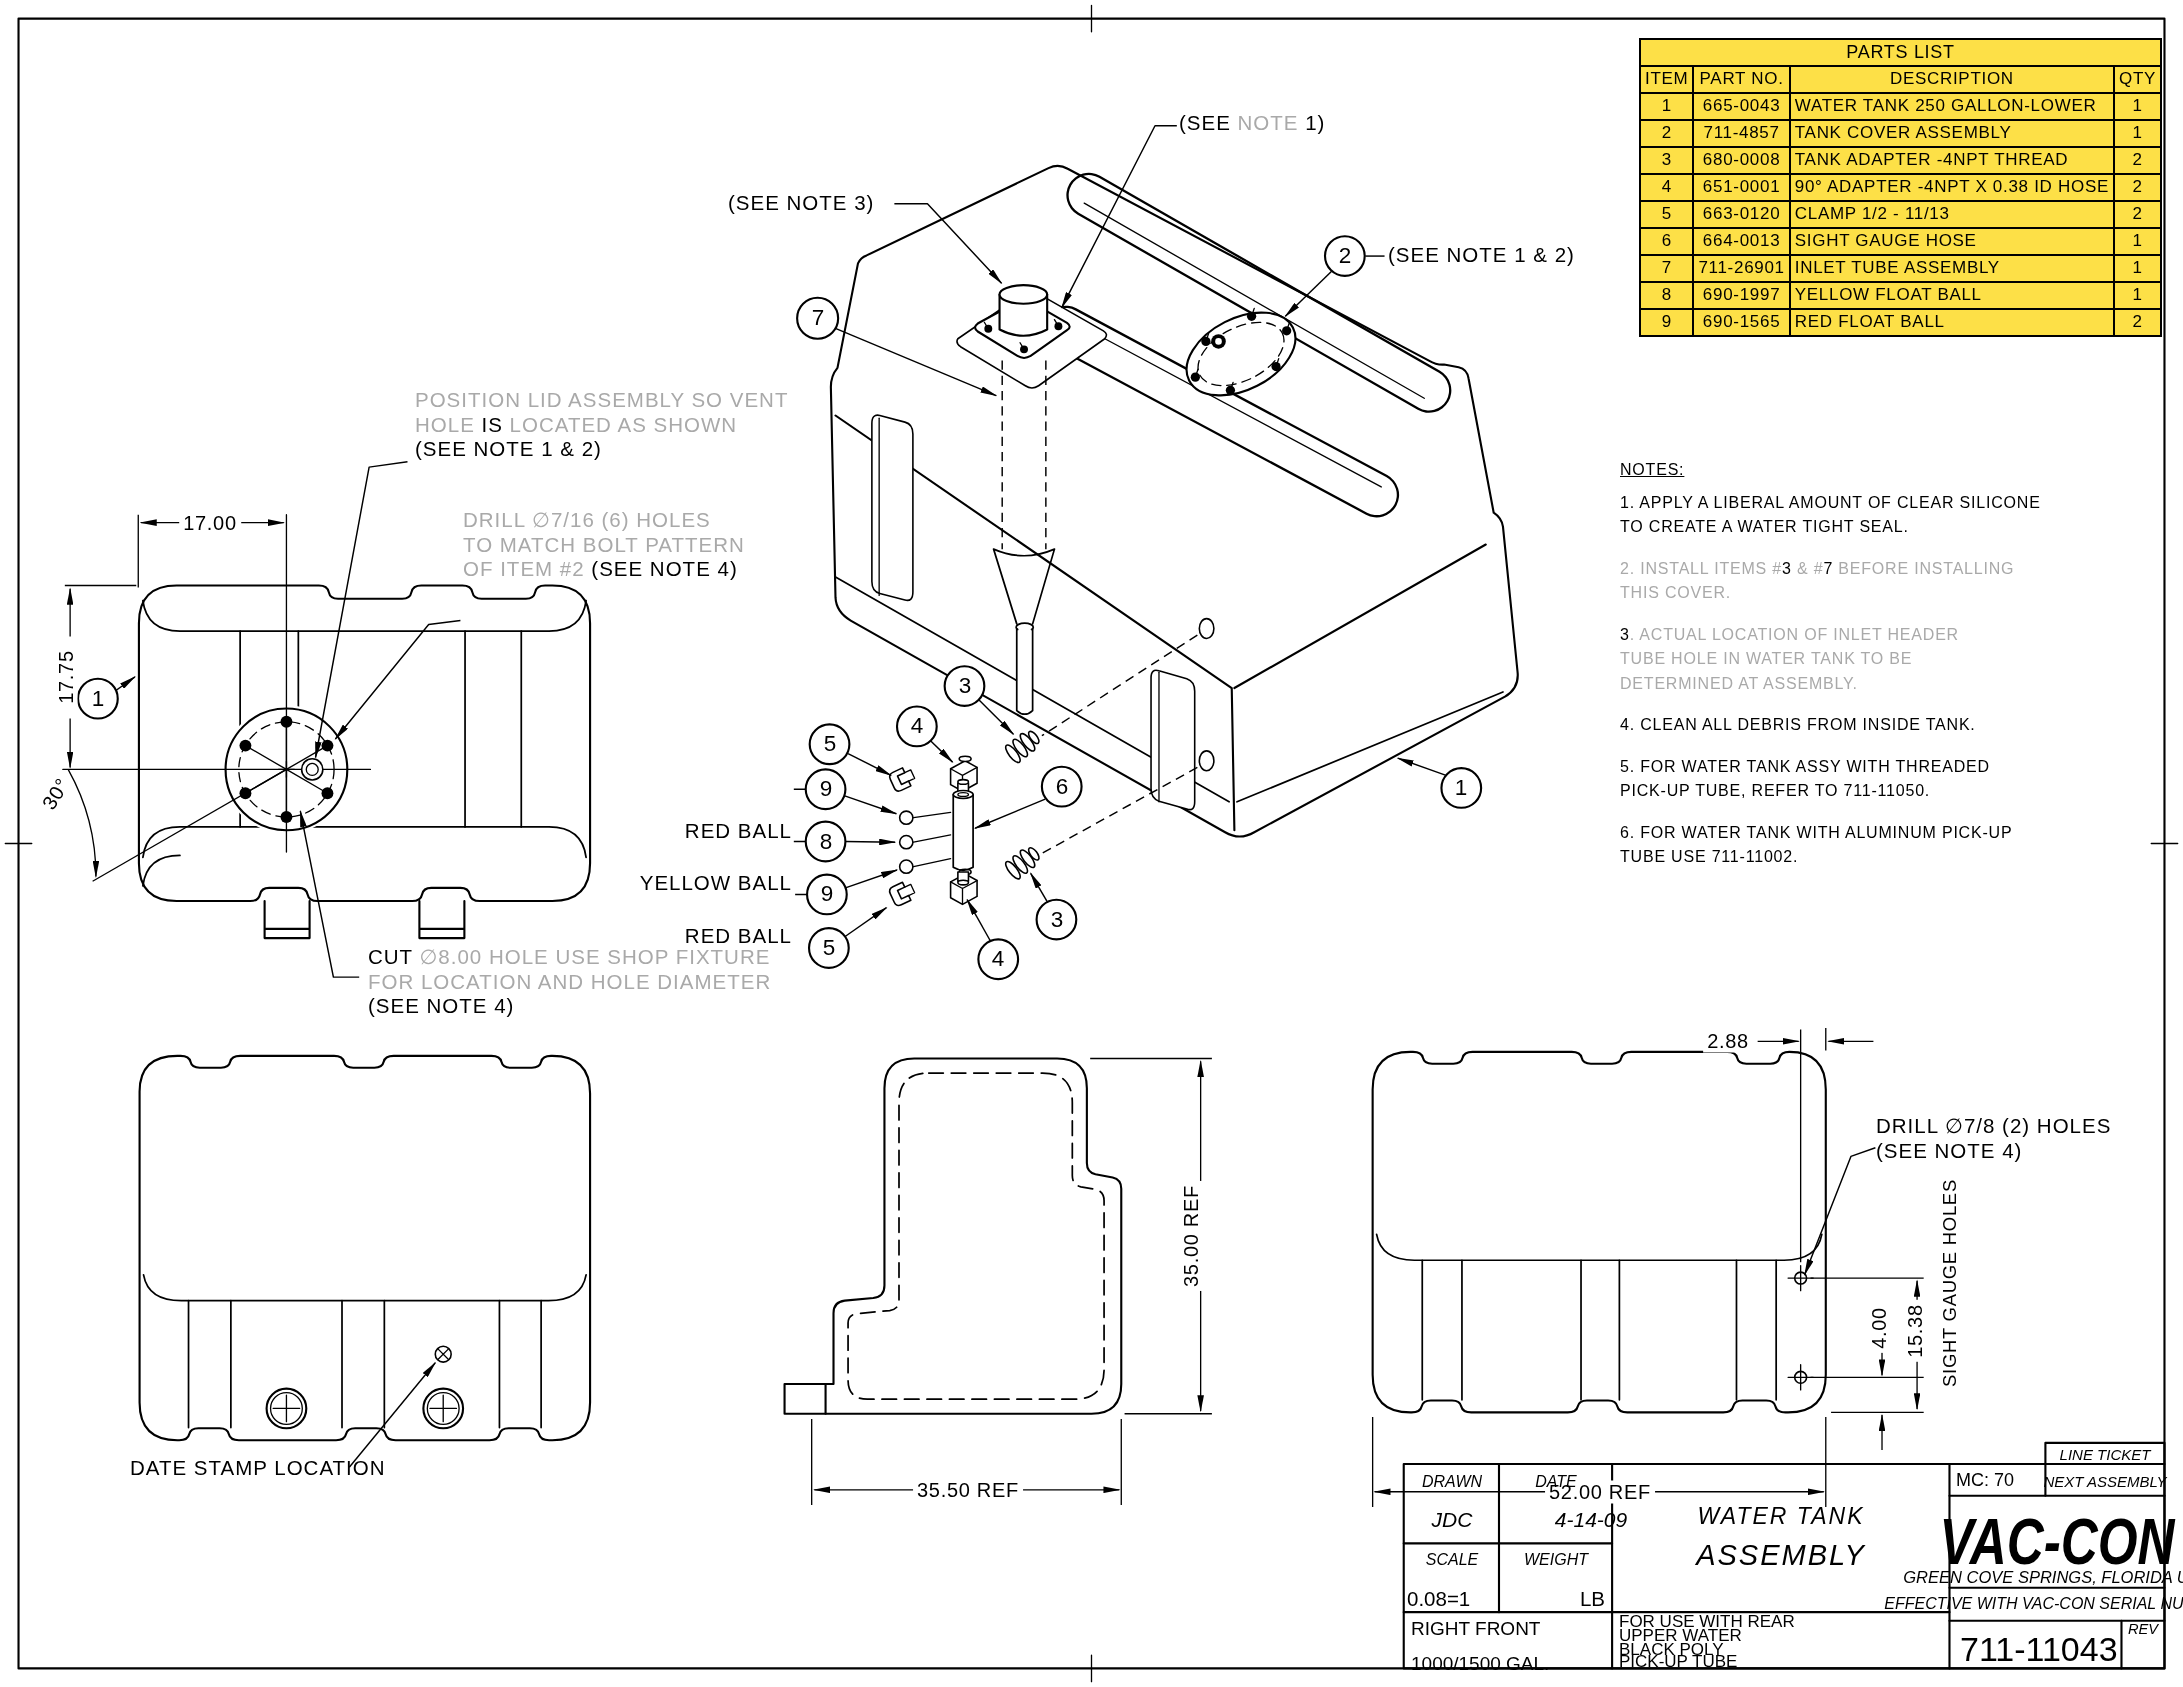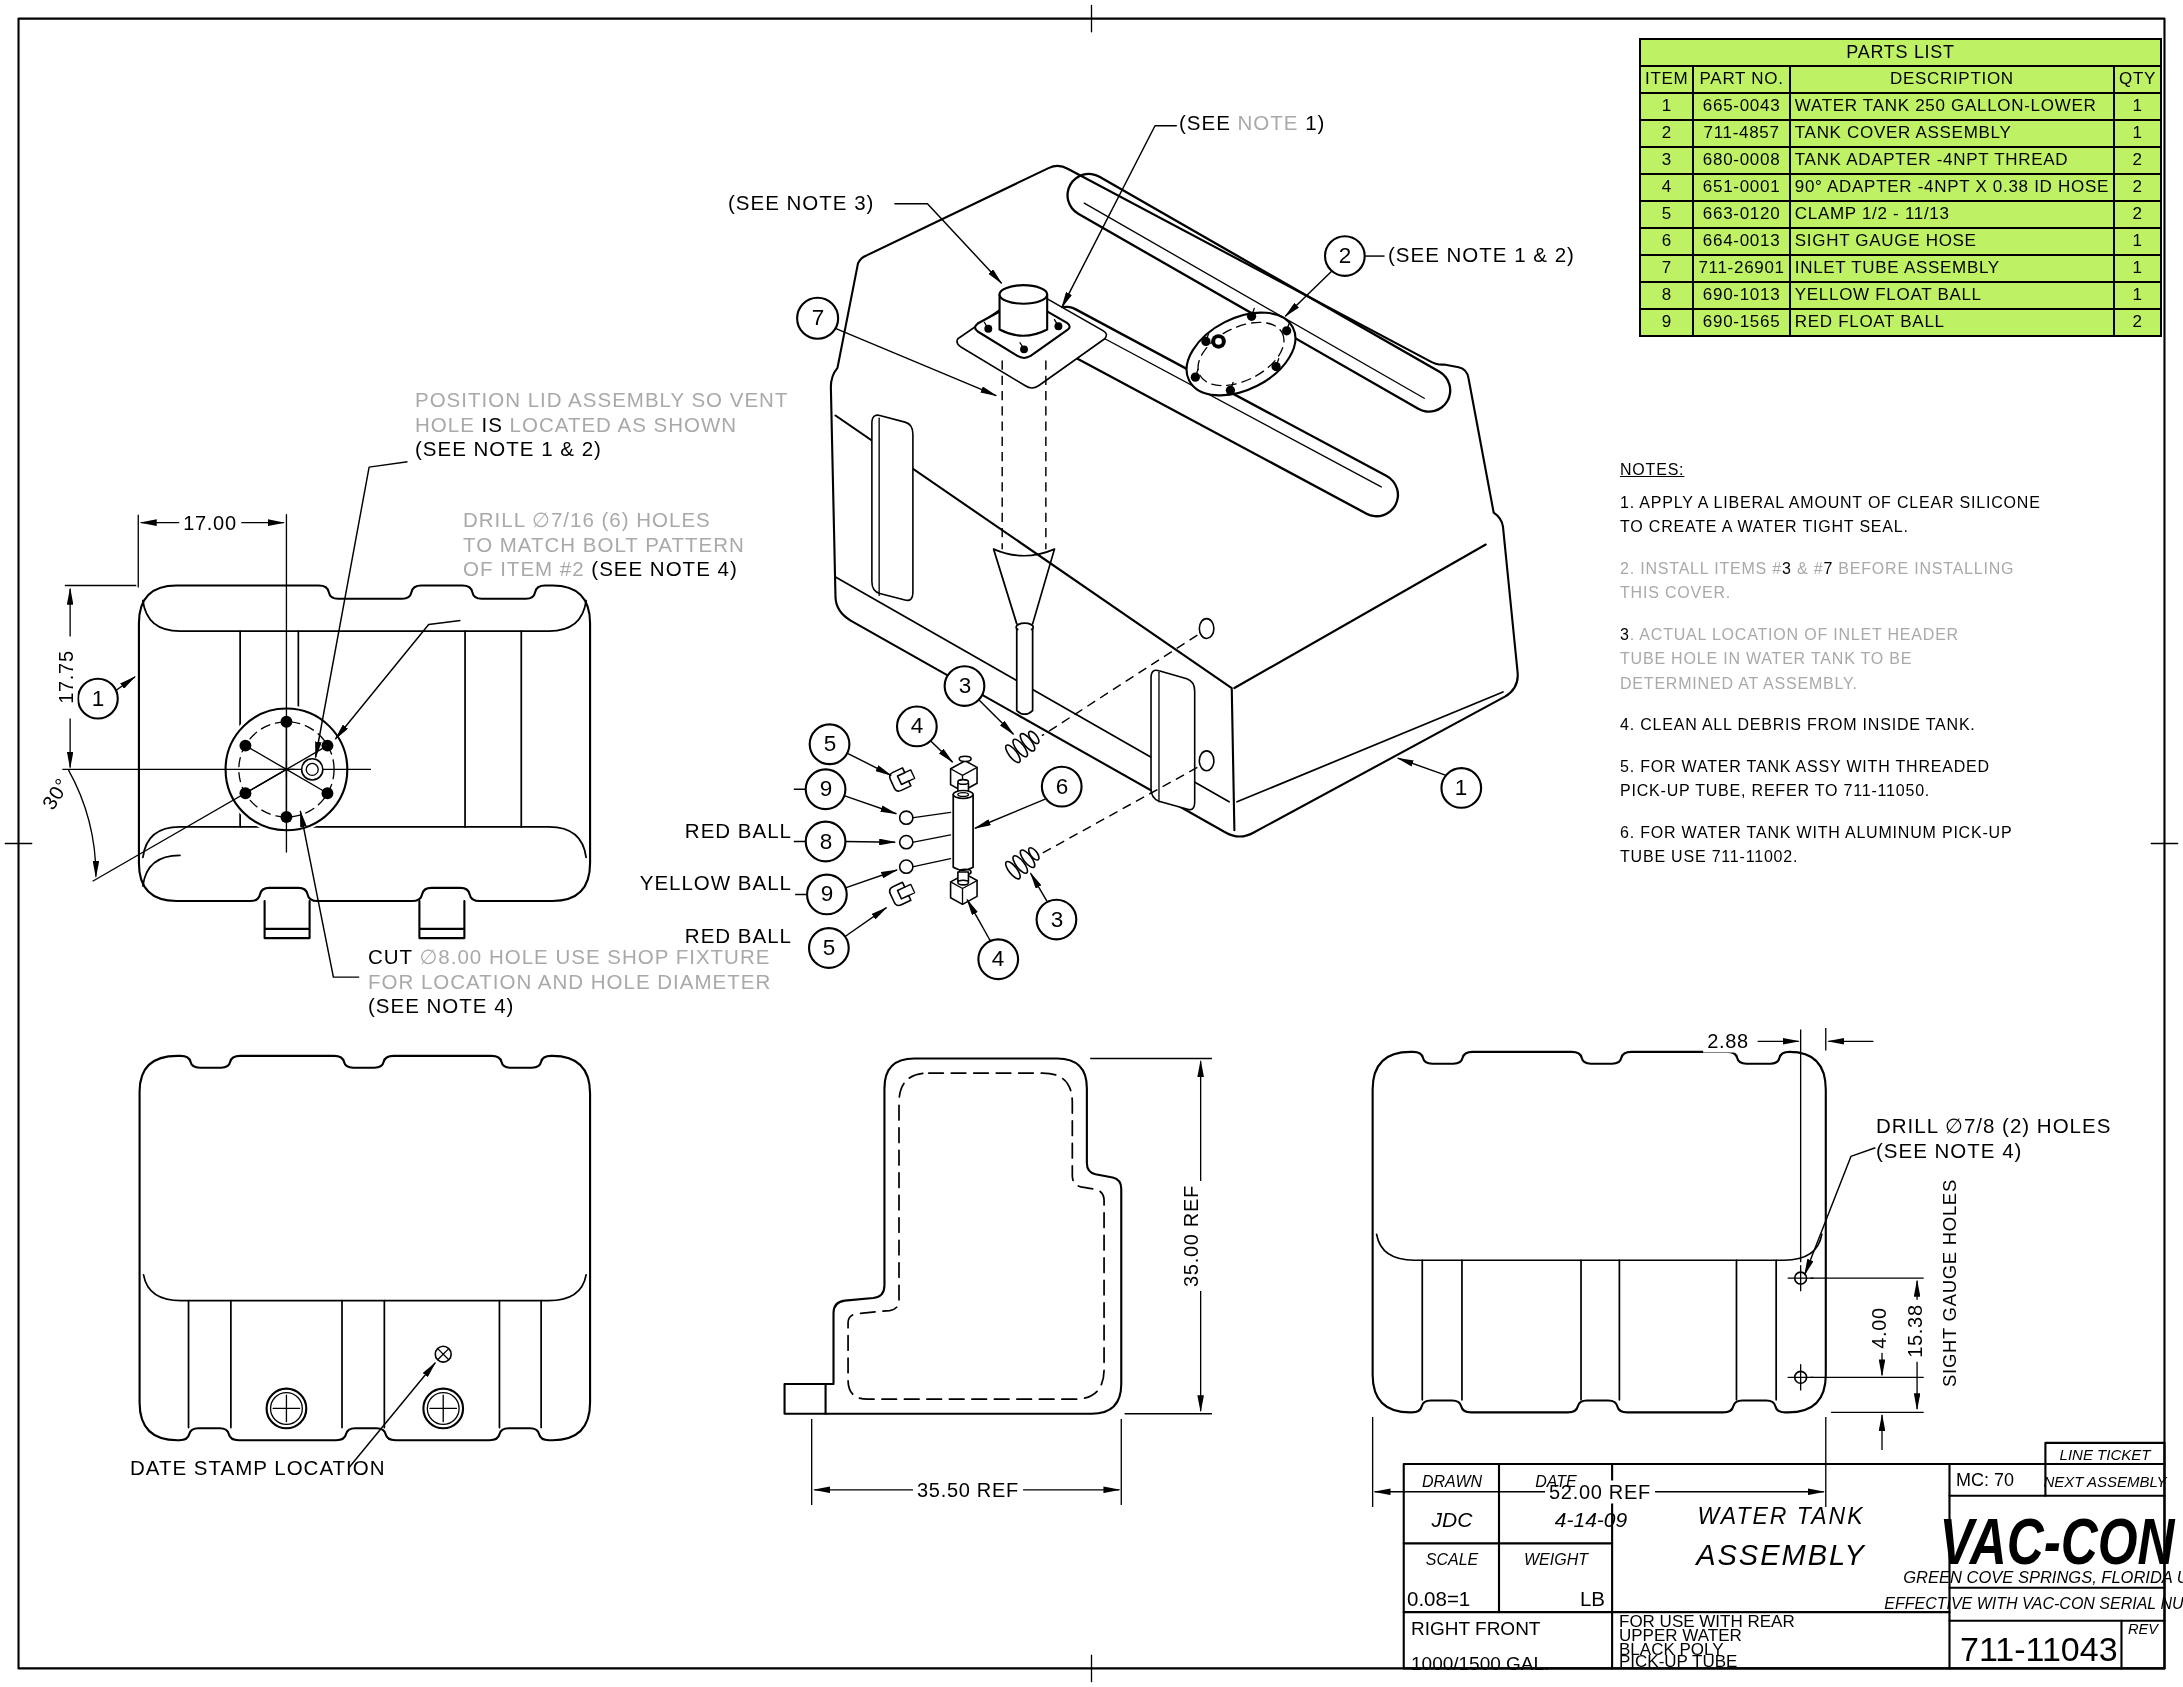--- a/index.html
+++ b/index.html
@@ -12,21 +12,21 @@
   .s-b{color:#000;}
   .s-g{color:#a9a9a9;}
   .dim{position:absolute;transform:translate(-50%,-50%);background:#fff;padding:0 4px;
        font-size:20px;letter-spacing:0.7px;white-space:nowrap;color:#000;}
   .rot{transform:translate(-50%,-50%) rotate(-90deg);}
   .rot58{transform:translate(-50%,-50%) rotate(-58deg);background:transparent;}
   .bn{position:absolute;transform:translate(-50%,-50%);font-size:22.5px;color:#000;letter-spacing:0;}
   .rt{text-align:right;margin-top:41px;}
   
   .parts{position:absolute;left:1639px;top:38px;width:523px;border-collapse:collapse;
-         font-size:17px;letter-spacing:0.7px;color:#000;background:#bef264;}
+         font-size:17px;letter-spacing:0.7px;color:#000;background:#fde047;}
   .parts td,.parts th{border:2px solid #000;padding:0 4px;height:25px;font-weight:normal;white-space:nowrap;overflow:hidden;}
   .parts .pt{font-size:18px;text-align:center;height:24.5px;}
   .parts .c0{width:46px;text-align:center;}
   .parts .c1{width:114px;text-align:center;margin-top:32px;}
   .parts .c2{width:318px;text-align:left;}
   .parts .c3{width:45px;text-align:center;}
   
   .notes{position:absolute;left:1620px;top:458px;width:529px;font-size:16px;letter-spacing:0.8px;line-height:24.5px;color:#000;}
   .notes .hd{text-decoration:underline;margin-bottom:8px;}
   .note{margin-bottom:17px;}
@@ -344,21 +344,21 @@
           <td class="c3">1</td>
         </tr>
         <tr>
           <td class="c0">7</td>
           <td class="c1">711-26901</td>
           <td class="c2">INLET TUBE ASSEMBLY</td>
           <td class="c3">1</td>
         </tr>
         <tr>
           <td class="c0">8</td>
-          <td class="c1">690-1013</td>
+          <td class="c1">690-1997</td>
           <td class="c2">YELLOW FLOAT BALL</td>
           <td class="c3">1</td>
         </tr>
         <tr>
           <td class="c0">9</td>
           <td class="c1">690-1565</td>
           <td class="c2">RED FLOAT BALL</td>
           <td class="c3">2</td>
         </tr>
       </tbody>

